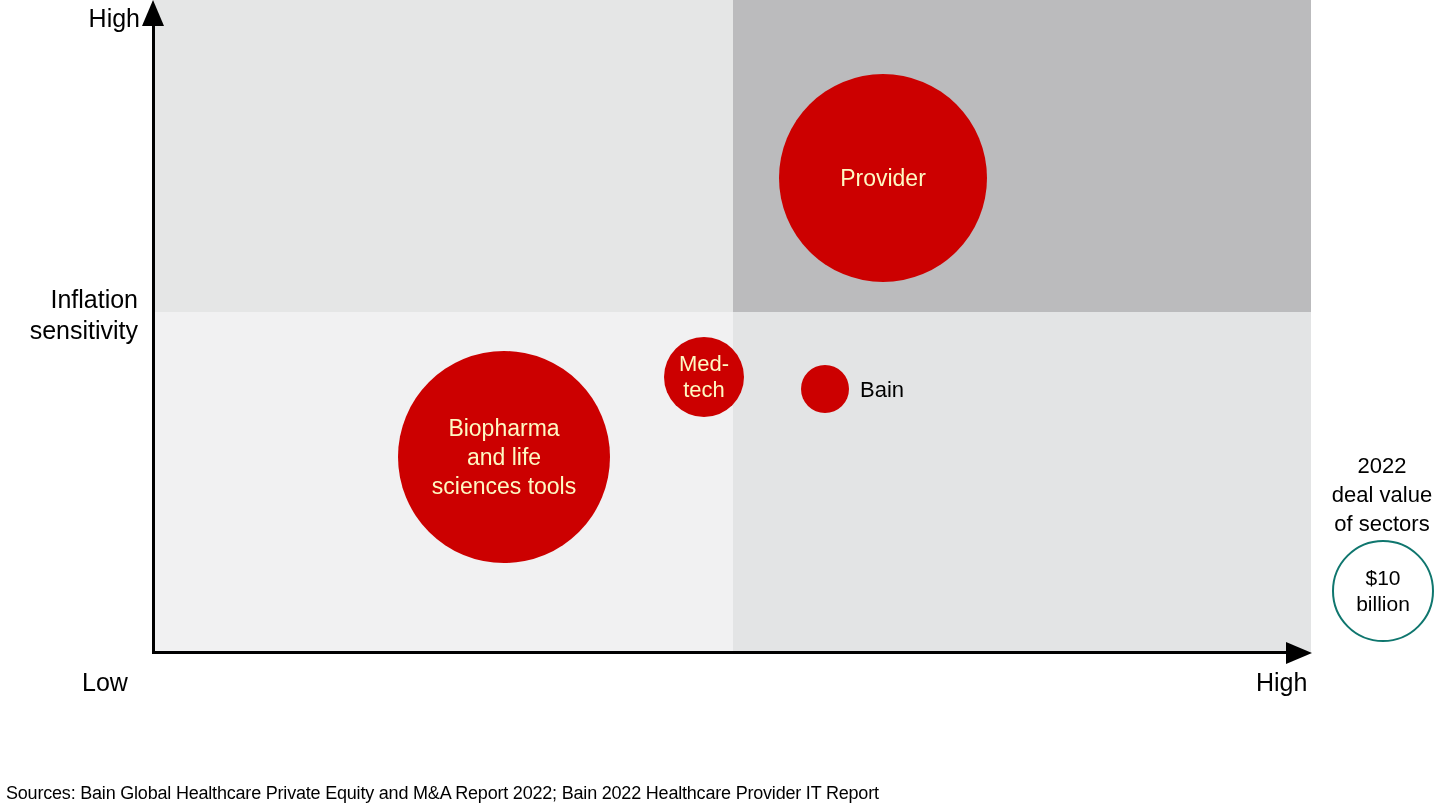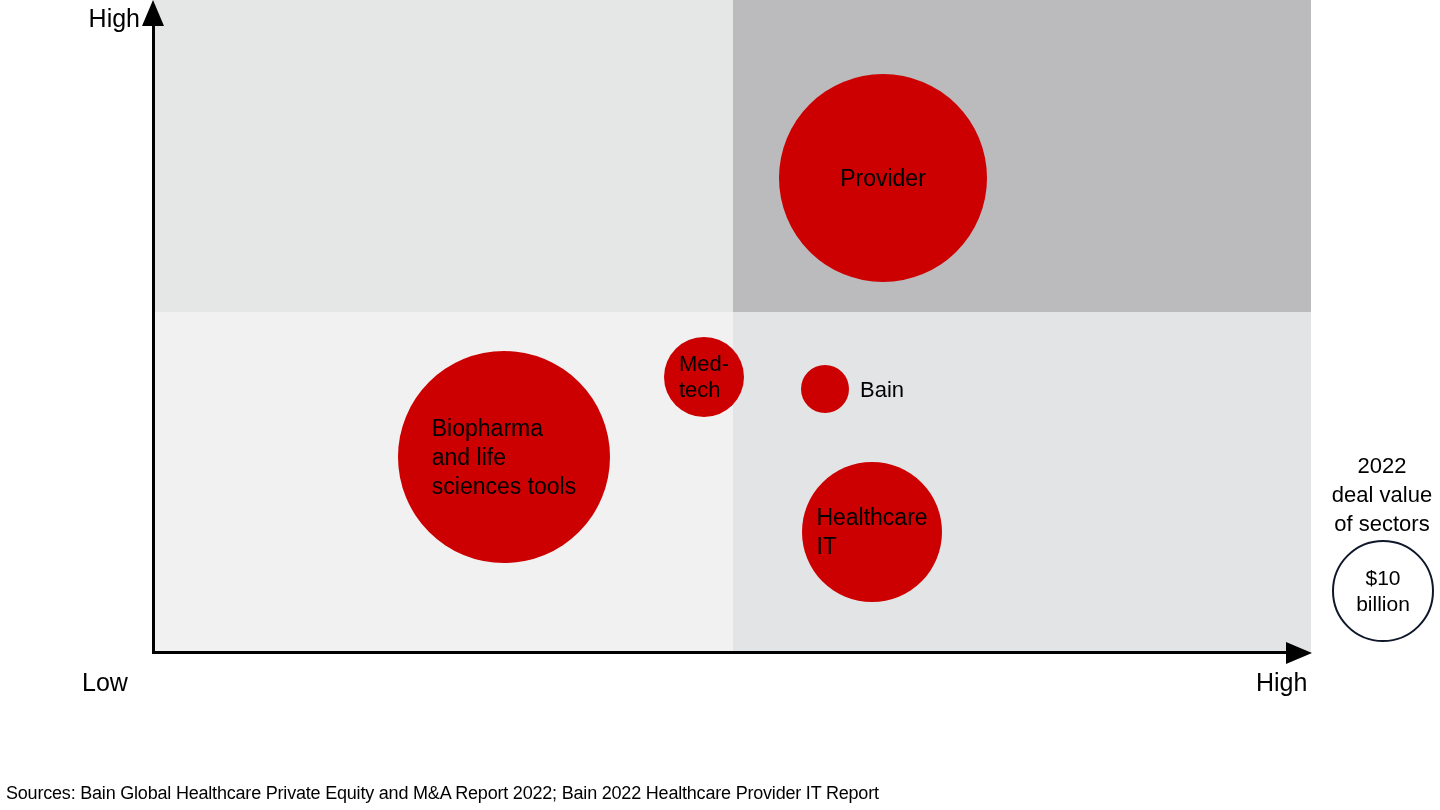--- a/index.html
+++ b/index.html
@@ -51,35 +51,36 @@
   #label-x-high { left: 1256px; top: 667px; }
 
   
   .bubble {
     position: absolute;
     border-radius: 50%;
     background: #cc0000;
     display: flex;
     align-items: center;
     justify-content: center;
-    color: #000000;
+    text-align: center;
+    color: #fef9c3;
   }
   #bubble-provider   { left: 779px; top: 74px;  width: 208px; height: 208px; font-size: 23px; }
   #bubble-biopharma  { left: 398px; top: 351px; width: 212px; height: 212px; font-size: 23px; line-height: 29px; }
   #bubble-medtech    { left: 664px; top: 337px; width: 80px;  height: 80px;  font-size: 22px; line-height: 26px; }
   #bubble-payer      { left: 801px; top: 365px; width: 48px;  height: 48px; }
   #bubble-healthcare { left: 802px; top: 462px; width: 140px; height: 140px; font-size: 23px; line-height: 29px; }
   #label-payer { left: 860px; top: 377px; font-size: 22px; }
 
   
   #legend-title { left: 1312px; top: 451px; width: 140px; text-align: center; font-size: 22px; line-height: 29px; }
   #legend-circle {
     left: 1332px; top: 540px; width: 102px; height: 102px;
     box-sizing: border-box;
-    border: 2px solid #0f172a;
+    border: 2px solid #0f766e;
     border-radius: 50%;
     background: #ffffff;
     display: flex;
     align-items: center;
     justify-content: center;
     text-align: center;
     font-size: 21px;
     line-height: 26px;
   }
 
@@ -95,33 +96,33 @@
   <div class="quad" id="quad-tr"></div>
   <div class="quad" id="quad-bl"></div>
   <div class="quad" id="quad-br"></div>
 
   <div class="abs" id="y-axis-line"></div>
   <div class="abs" id="y-axis-arrow"></div>
   <div class="abs" id="x-axis-line"></div>
   <div class="abs" id="x-axis-arrow"></div>
 
   <div class="abs axis-label" id="label-y-high">High</div>
+  <div class="abs axis-label pre" id="label-y-title">Inflation
+sensitivity</div>
   <div class="abs axis-label" id="label-origin-low">Low</div>
   <div class="abs axis-label" id="label-x-high">High</div>
 
   <div class="bubble pre" id="bubble-provider">Provider</div>
   <div class="bubble pre" id="bubble-biopharma">Biopharma
 and life
 sciences tools</div>
   <div class="bubble pre" id="bubble-medtech">Med-
 tech</div>
   <div class="bubble" id="bubble-payer"></div>
   <div class="abs" id="label-payer">Bain</div>
-  <div class="bubble pre" id="bubble-healthcare">Healthcare
-IT</div>
 
   <div class="abs pre" id="legend-title">2022
 deal value
 of sectors</div>
   <div class="abs pre" id="legend-circle">$10
 billion</div>
 
   <div class="abs" id="sources">Sources: Bain Global Healthcare Private Equity and M&amp;A Report 2022; Bain 2022 Healthcare Provider IT Report</div>
 
 </div>

